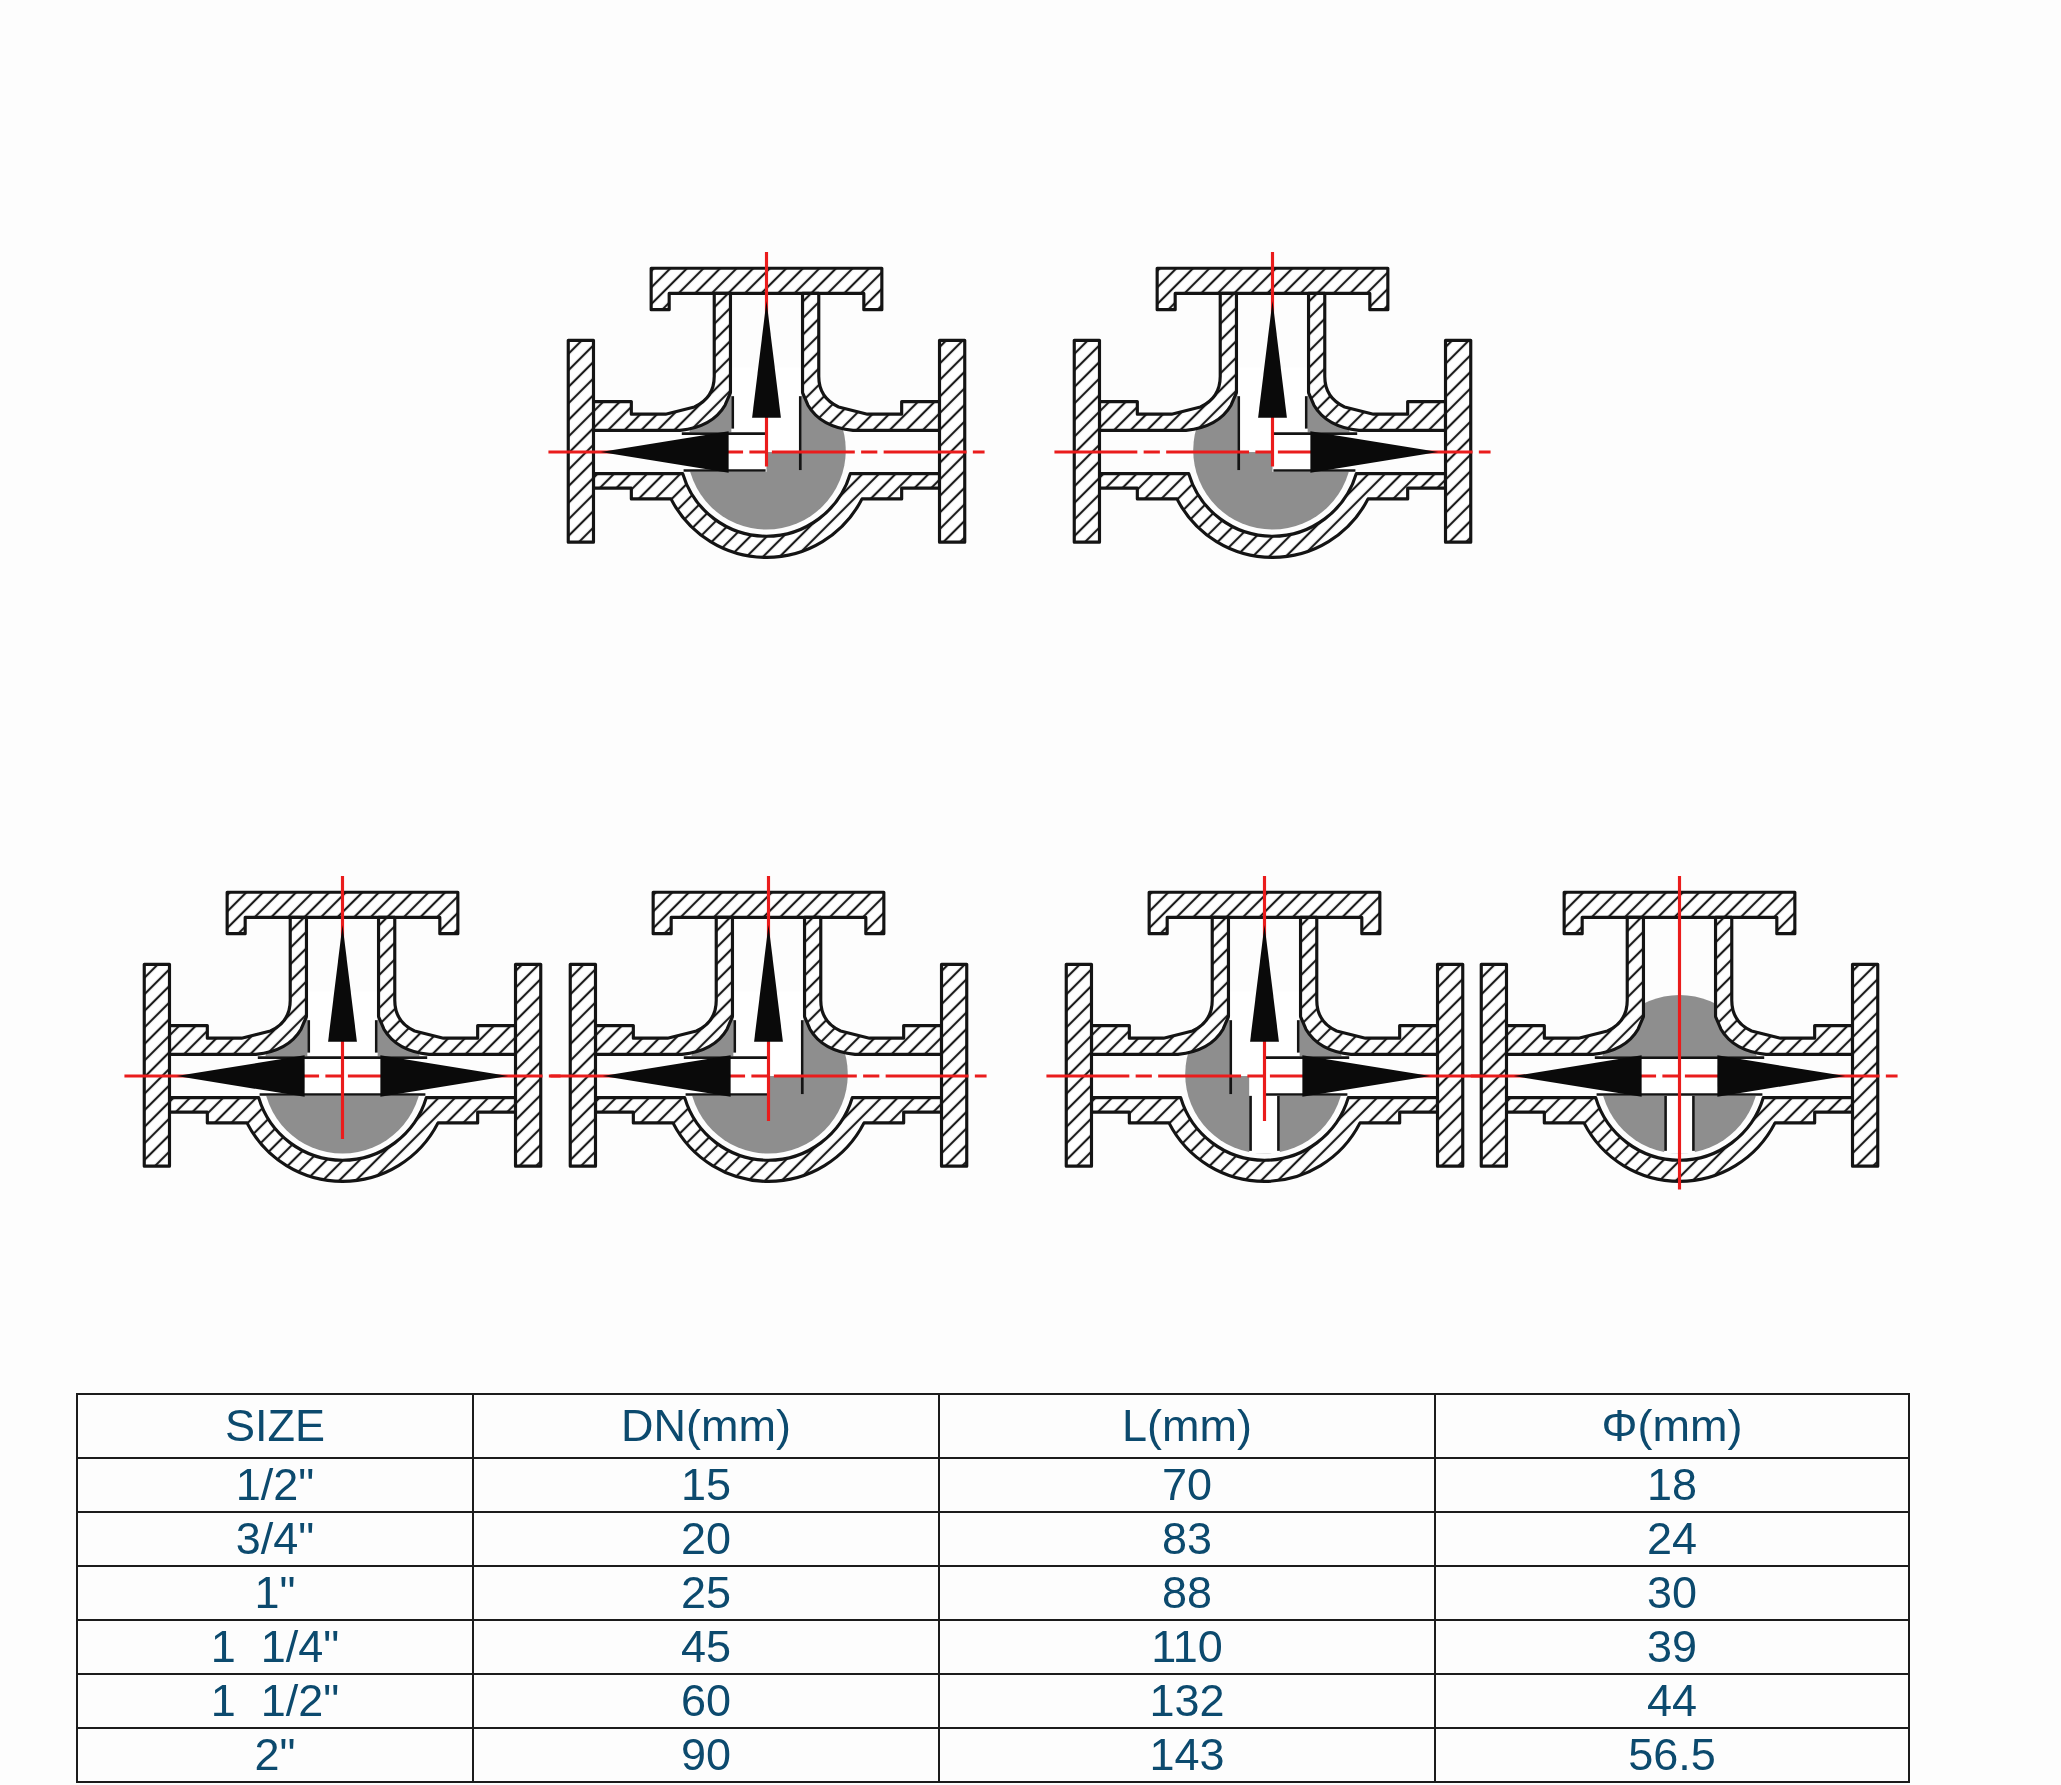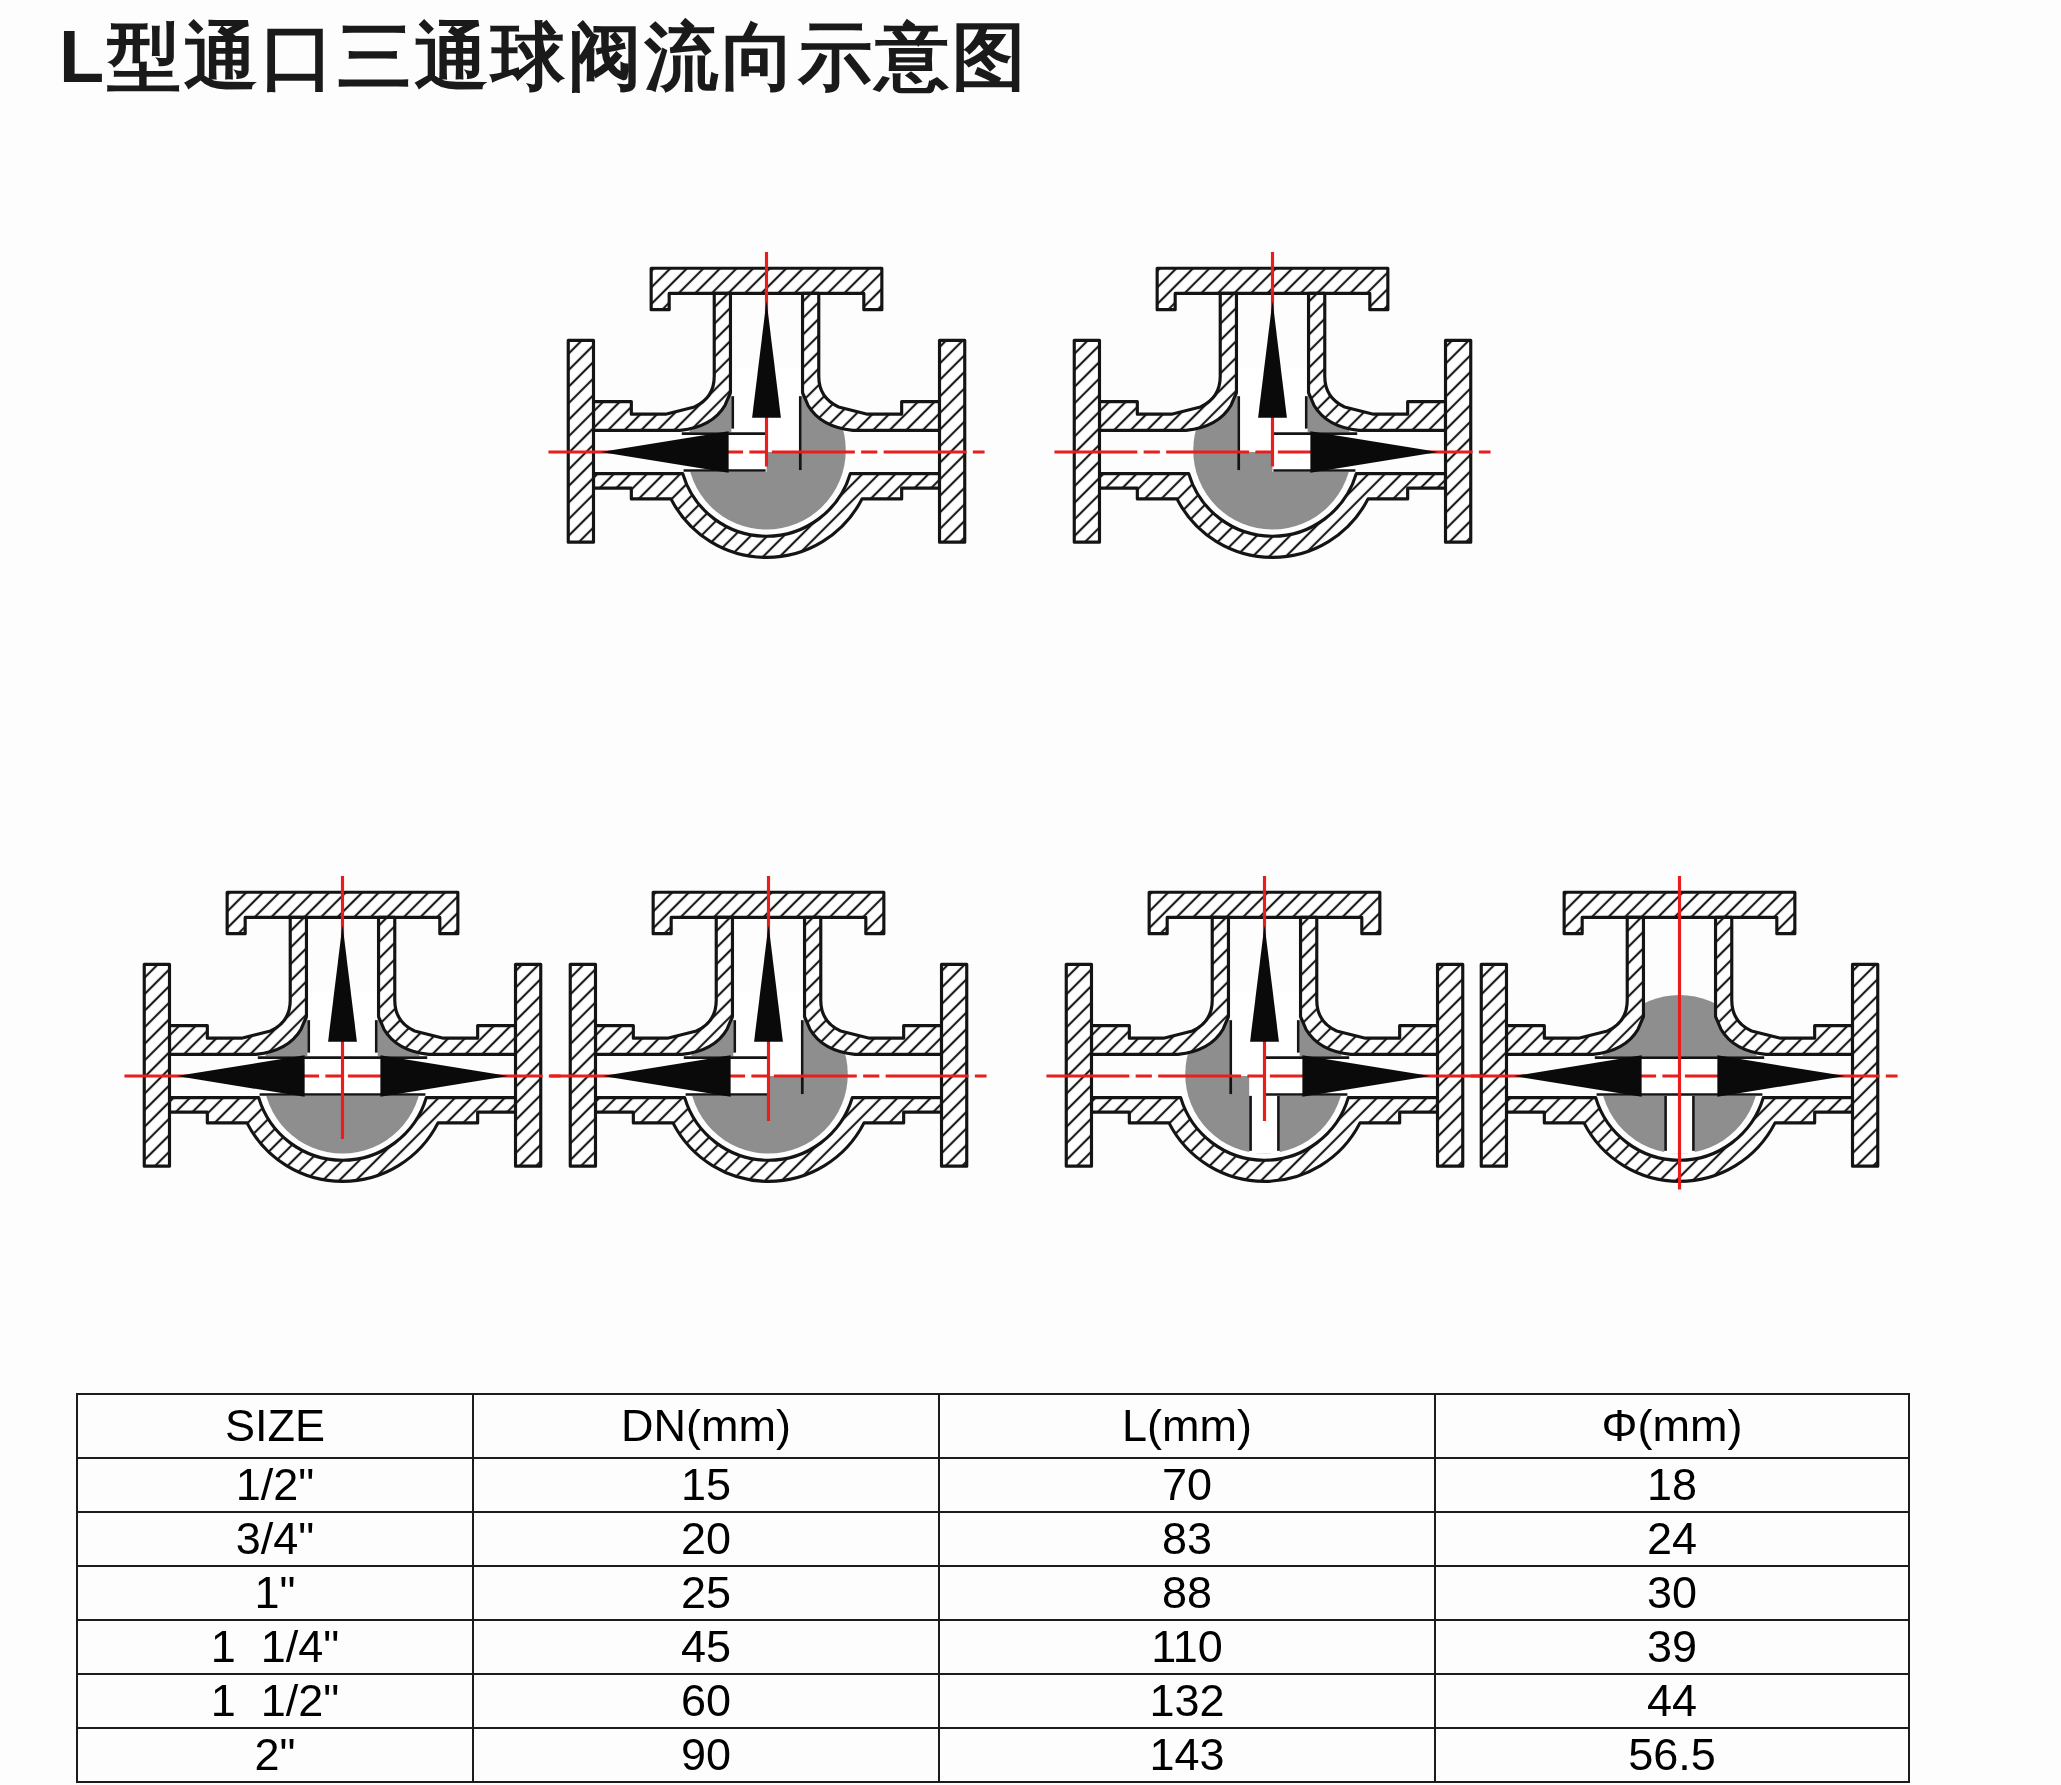--- a/index.html
+++ b/index.html
@@ -13,31 +13,30 @@
   }
   #title-l{left:59px;top:7.6px;}
   #title-t{left:36px;top:655px;}
   .valve{position:absolute;width:437px;height:328px;}
   .valve svg{width:100%;height:100%;display:block;}
   .spec-table{
     position:absolute;left:76px;top:1393px;border-collapse:collapse;table-layout:fixed;
   }
   .spec-table th,.spec-table td{
     border:2.8px solid #1c1c1c;text-align:center;vertical-align:middle;
-    font-size:45px;font-weight:400;color:#000000;padding:0;white-space:pre;
+    font-size:45px;font-weight:400;color:#0c4a6e;padding:0;white-space:pre;
   }
   .spec-table th{height:62px;}
   .spec-table td{height:49px;}
 </style>
 </head>
 <body>
 
 <div class="canvas">
 
-  <div class="diagram-title" id="title-l">L型通口三通球阀流向示意图</div>
 
   <div class="valve" style="left:548px;top:252px;">
       <svg viewBox="0 0 484 364" xmlns="http://www.w3.org/2000/svg">
       <defs>
           <pattern id="hatch0" patternUnits="userSpaceOnUse" width="13" height="13" patternTransform="rotate(45)">
         <rect width="13" height="13" fill="#ffffff"></rect>
         <line x1="6.5" y1="0" x2="6.5" y2="13" stroke="#1a1a1a" stroke-width="2.4"></line>
       </pattern>
         </defs>
       <g transform="translate(22,12)">

